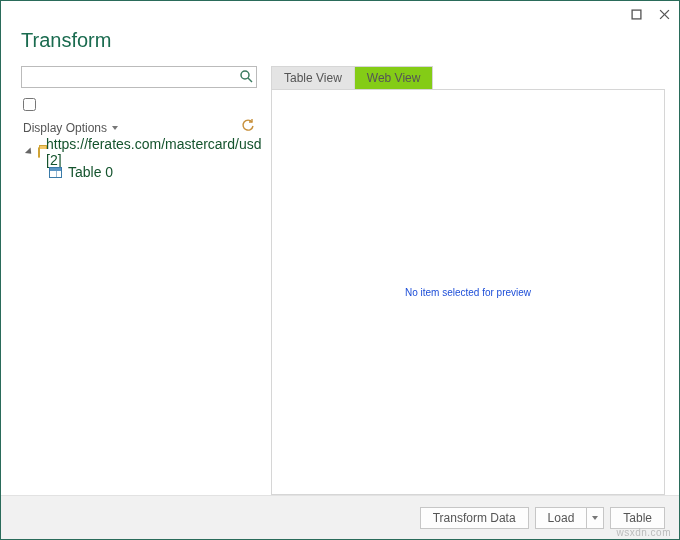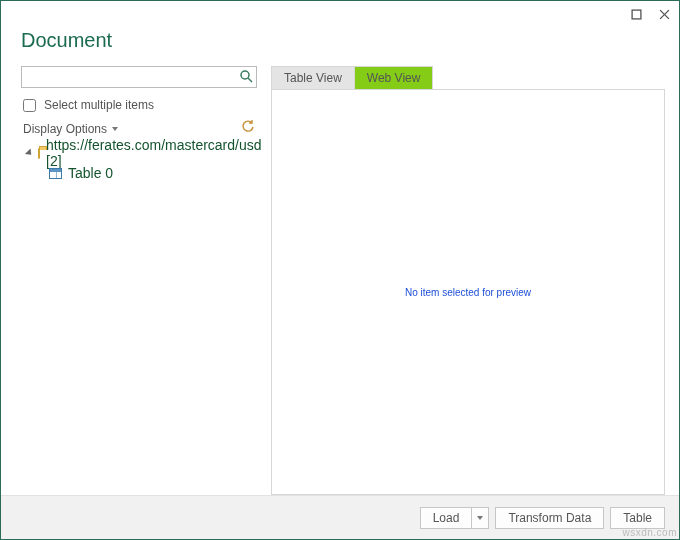--- a/index.html
+++ b/index.html
@@ -34,58 +34,57 @@
   .right { flex: 1; display: flex; flex-direction: column; min-height: 0; }
   .tabs { display: flex; font-size: 12px; }
   .tab { padding: 4px 12px; border: 1px solid #d6d6d6; border-bottom: none; background: #84cc16; color: #555; margin-right: -1px; }
   .tab.active { background: #e4e4e4; }
   .preview { flex: 1; border: 1px solid #d6d6d6; display: flex; align-items: center; justify-content: center; color: #1d4ed8; font-size: 10px; }
   .footer { height: 44px; background: #f1f1f1; border-top: 1px solid #e2e2e2; display: flex; align-items: center; justify-content: flex-end; padding: 0 14px; gap: 6px; }
   .btn { height: 22px; border: 1px solid #c6c6c6; background: #fdfdfd; font-size: 12px; color: #555; padding: 0 12px; display: flex; align-items: center; }
   .btn.split { padding: 0; }
   .btn.split .lbl { padding: 0 12px; border-right: 1px solid #c6c6c6; height: 100%; display: flex; align-items: center; }
   .btn.split .dd { width: 16px; display: flex; align-items: center; justify-content: center; }
-  .watermark { position: fixed; right: 3px; bottom: 2px; font-size: 10px; color: #bbb; letter-spacing: .5px; }
+  .watermark { position: fixed; right: 9px; bottom: 2px; font-size: 10px; color: #bbb; letter-spacing: .5px; }
 </style>
 </head>
 <body>
 
 <div class="titlebar">
   <div class="tb-btn">
     <svg viewBox="0 0 10 10">
         <rect x="1" y="1" width="8" height="8"></rect>
       </svg>
   </div>
   <div class="tb-btn">
     <svg viewBox="0 0 10 10">
         <line x1="1" y1="1" x2="9" y2="9"></line>
         <line x1="9" y1="1" x2="1" y2="9"></line>
       </svg>
   </div>
 </div>
 
 <div class="header">
-  <h1>Document</h1>
+  <h1>Transform</h1>
 </div>
 
 <div class="content">
   <div class="left">
     <div class="search-wrap">
       <input type="text" placeholder="" style="">
       <span class="mag">
         <svg viewBox="0 0 14 14">
             <circle cx="6" cy="6" r="4"></circle>
             <line x1="9" y1="9" x2="13" y2="13"></line>
           </svg>
       </span>
     </div>
 
     <label class="multcheck">
       <input type="checkbox" style="">
-      <span>Select multiple items</span>
     </label>
 
     <div class="disp-row">
       <div class="disp-left">
         <span>Display Options</span>
         <span class="caret-d"></span>
       </div>
       <span class="refresh">
         <svg viewBox="0 0 14 14">
             <path d="M11 3 A5 5 0 1 0 12 7"></path>
@@ -112,23 +111,23 @@
       <div class="tab active">Table View</div>
       <div class="tab">Web View</div>
     </div>
     <div class="preview">
       <span>No item selected for preview</span>
     </div>
   </div>
 </div>
 
 <div class="footer">
+  <div class="btn">Transform Data</div>
   <div class="btn split">
     <span class="lbl">Load</span>
     <span class="dd">
         <span class="caret-d"></span>
       </span>
   </div>
-  <div class="btn">Transform Data</div>
   <div class="btn">Table</div>
 </div>
 
 <div class="watermark">wsxdn.com</div>
 
 </body></html>

